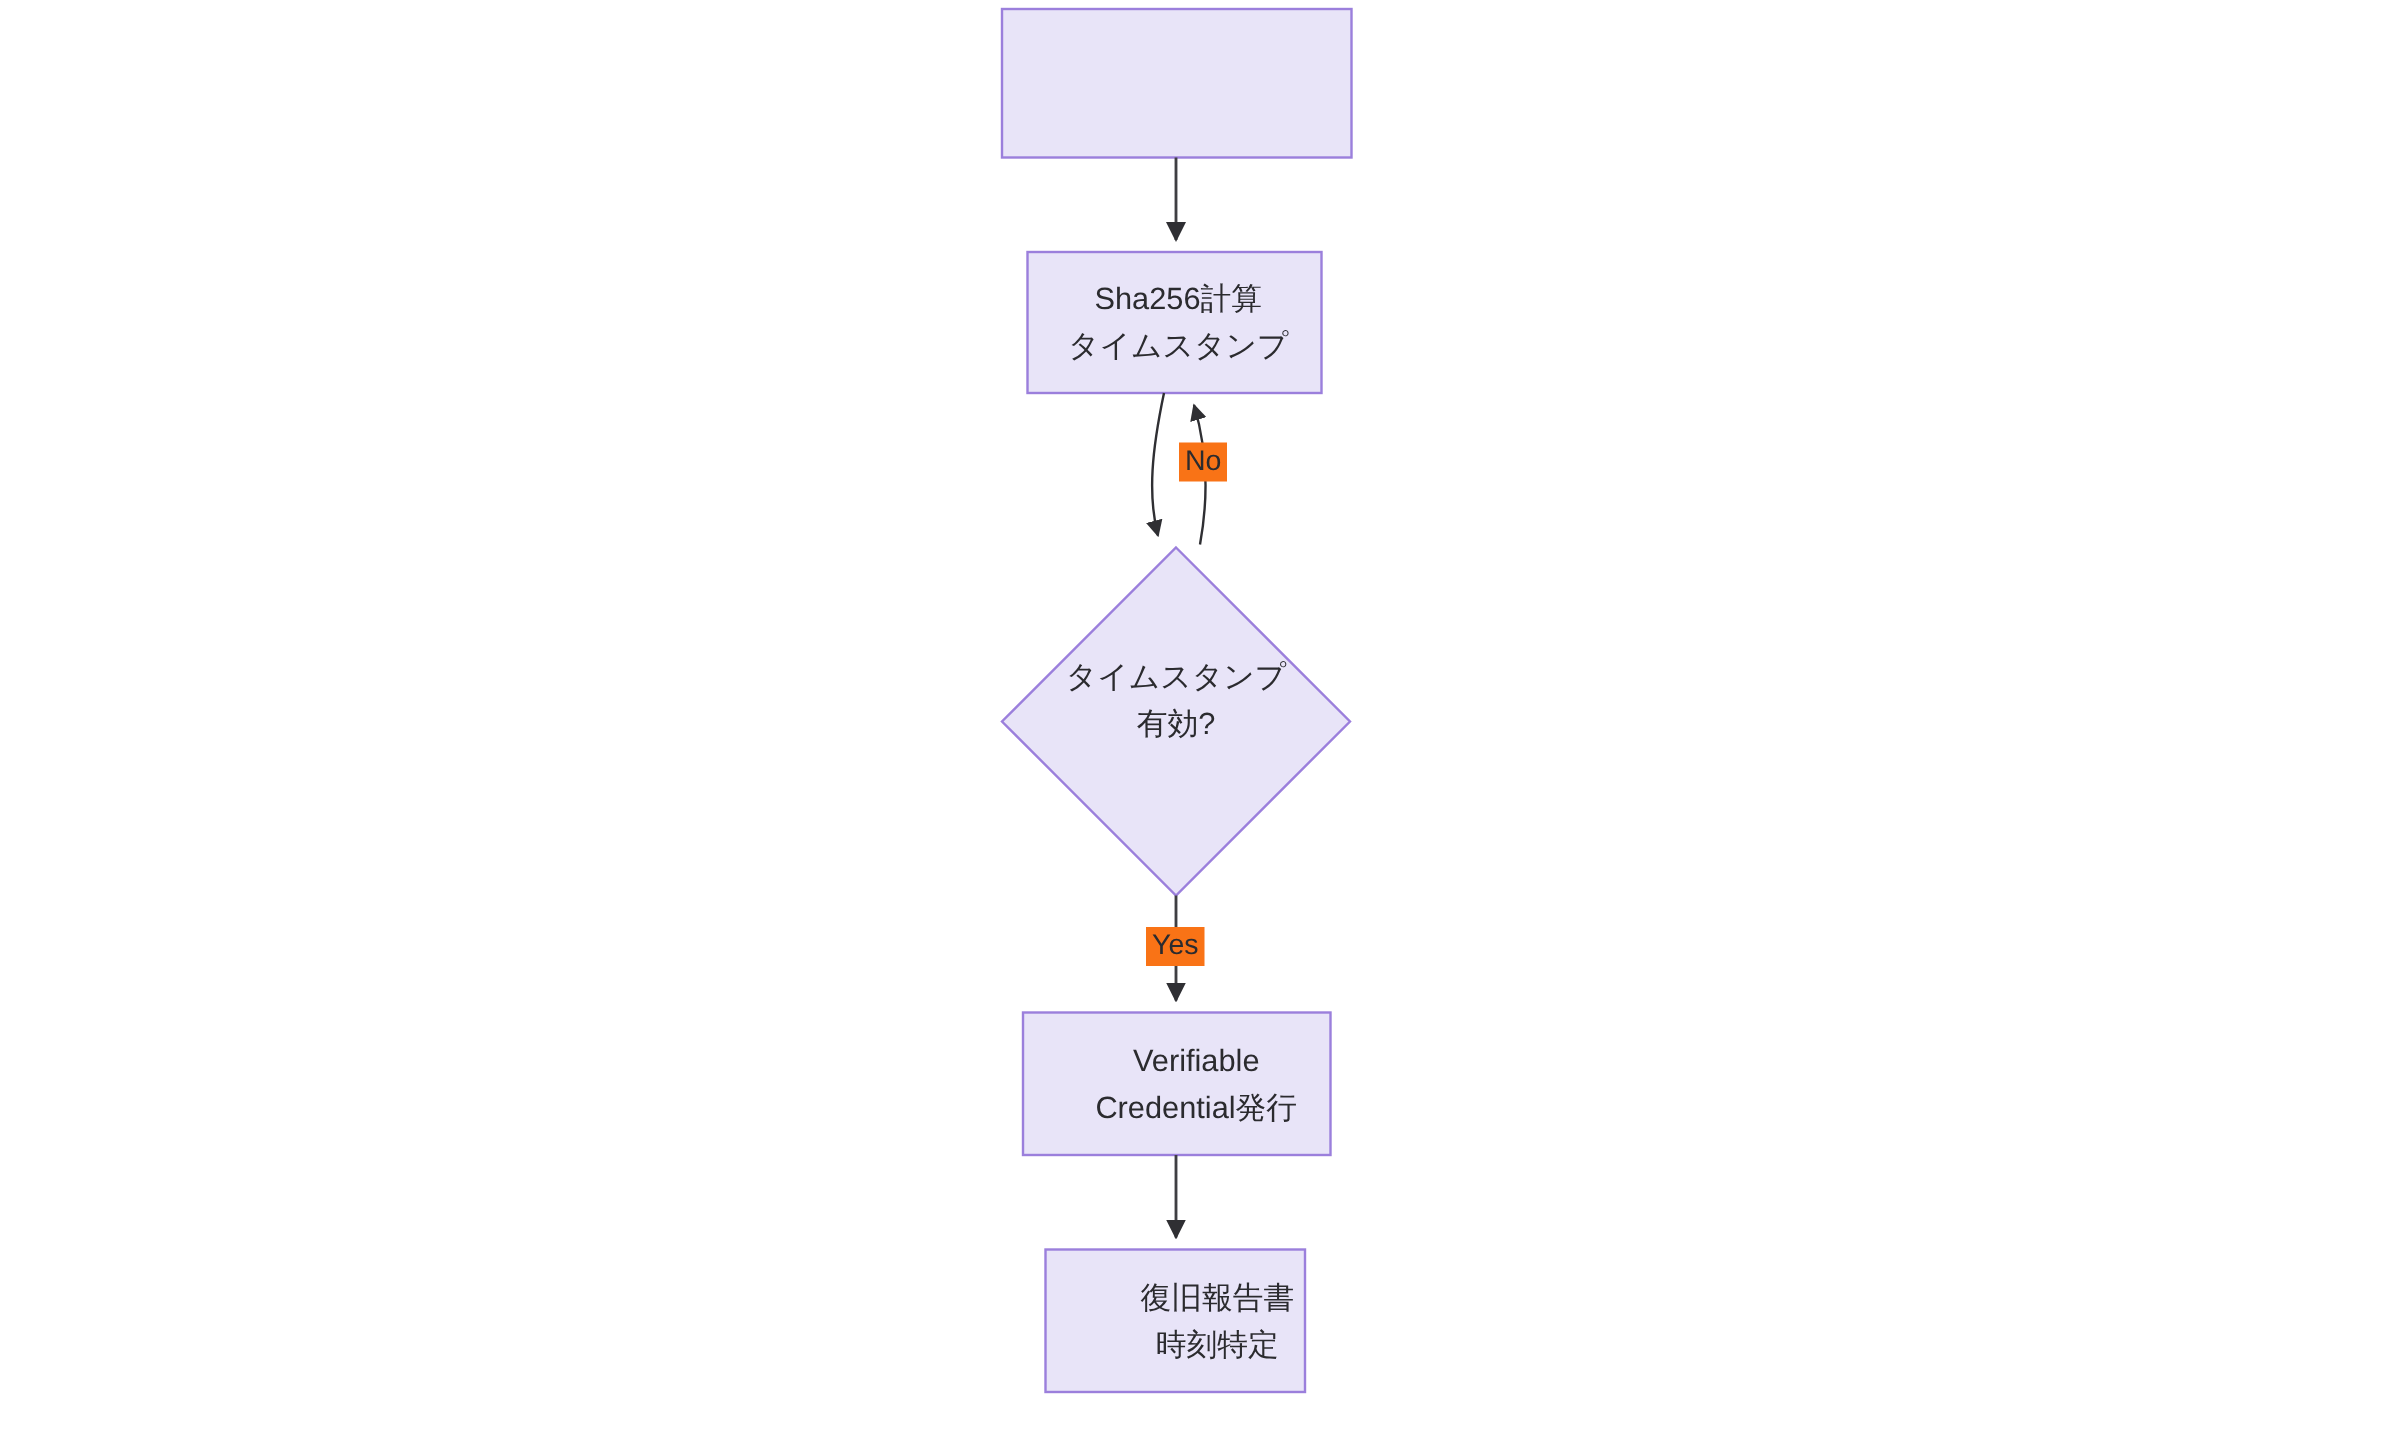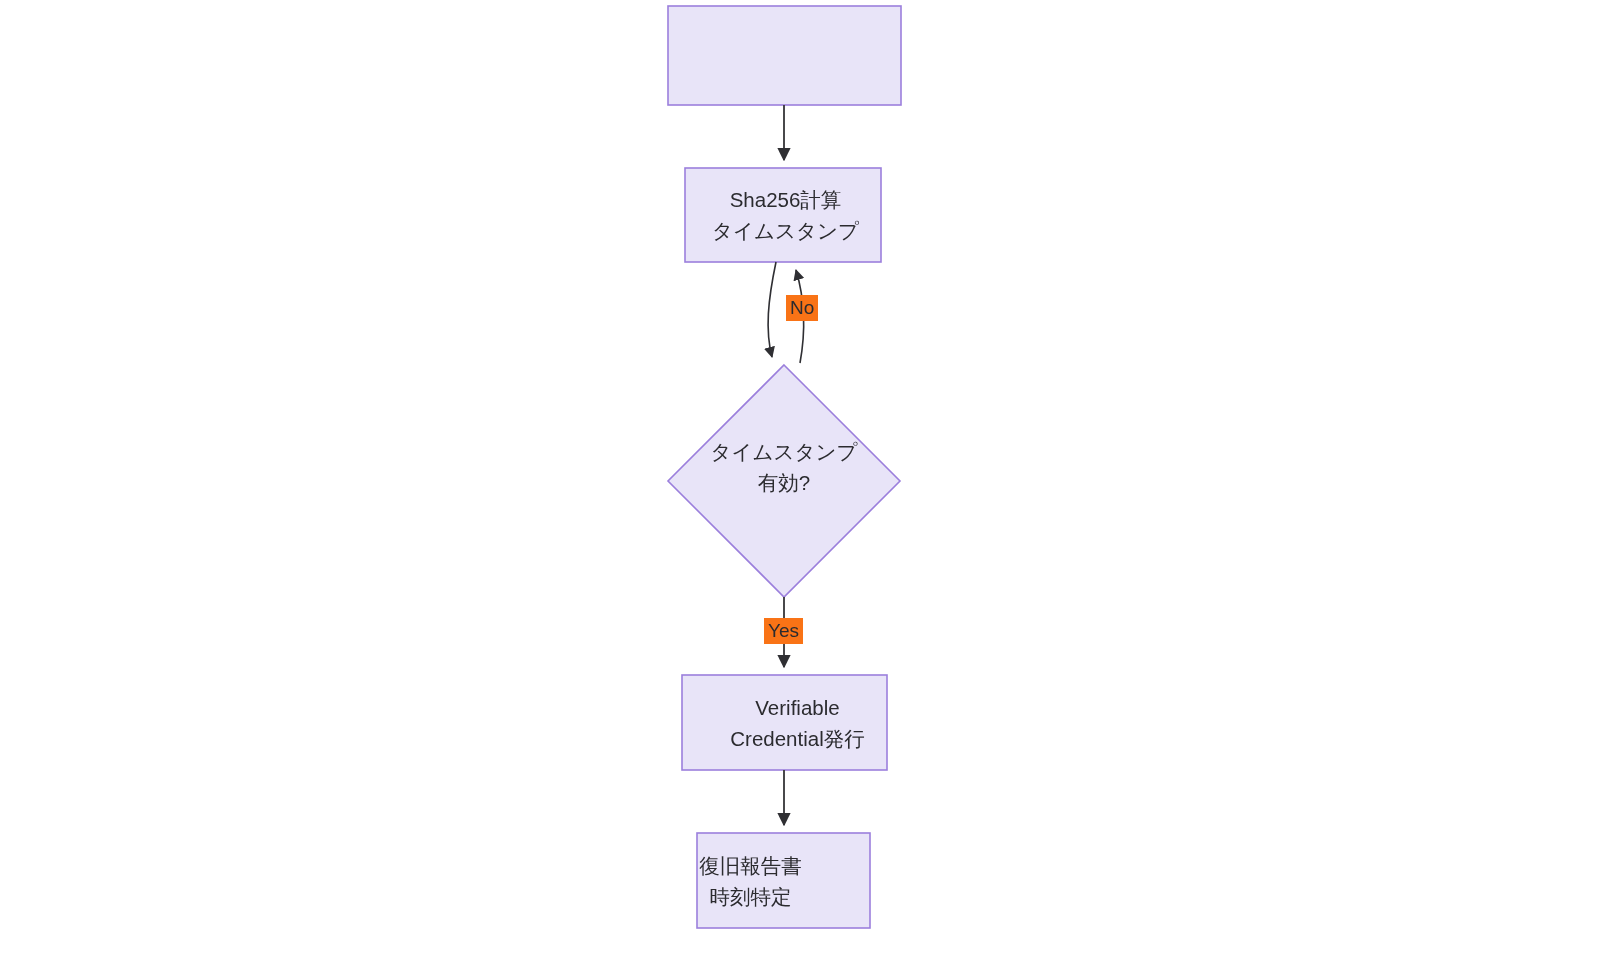--- a/index.html
+++ b/index.html
@@ -113,21 +113,21 @@
   <div class="node-label" style="left:668px; top:420px; width:232px; height:62px;margin-top:16px;">
     <span class="ln">タイムスタンプ</span>
     <span class="ln">有効?</span>
   </div>
 
   <div class="node-label" style="left:682px; top:675px; width:231px; height:95px;">
     <span class="ln">Verifiable</span>
     <span class="ln">Credential発行</span>
   </div>
 
-  <div class="node-label" style="left:664px; top:833px; width:173px; height:95px;">
+  <div class="node-label" style="left:725px; top:833px; width:173px; height:95px;">
     <span class="ln">復旧報告書</span>
     <span class="ln">時刻特定</span>
   </div>
 
   <div class="edge-label" style="left:786px; top:295px;">No</div>
 
   <div class="edge-label" style="left:764px; top:618px;">Yes</div>
 
 </div>
 

